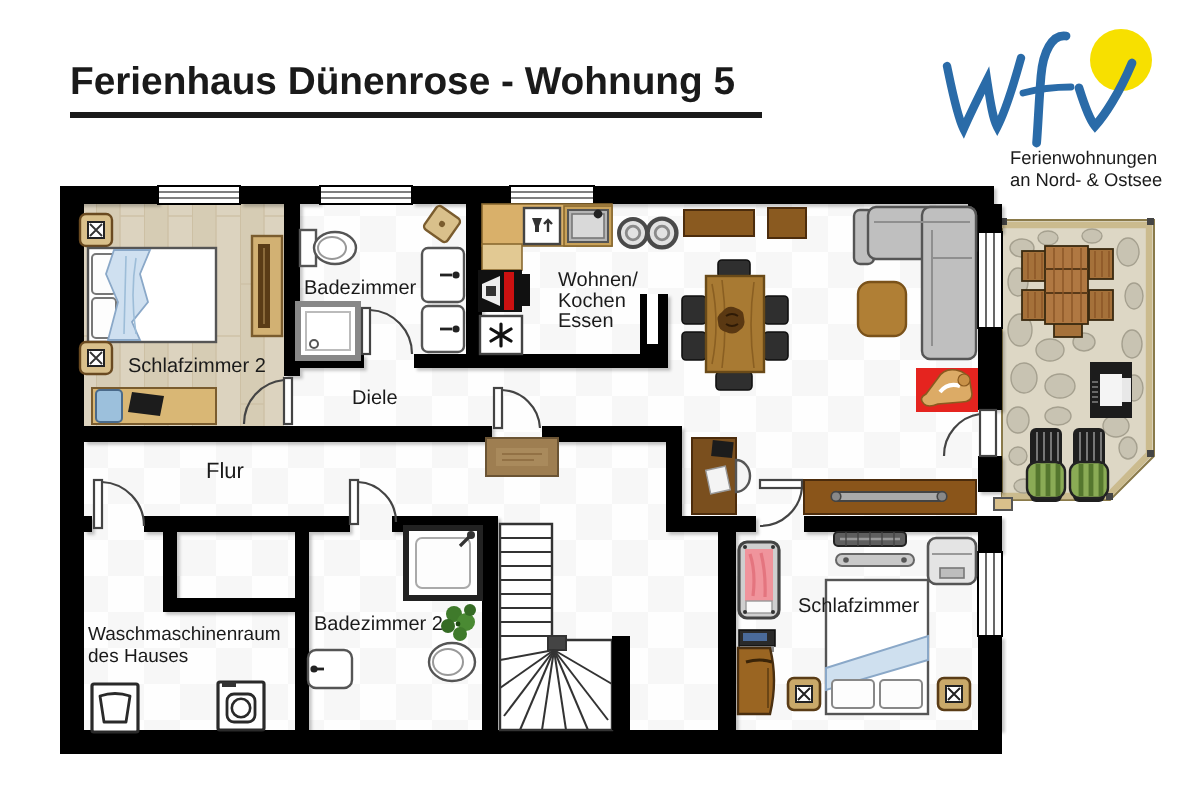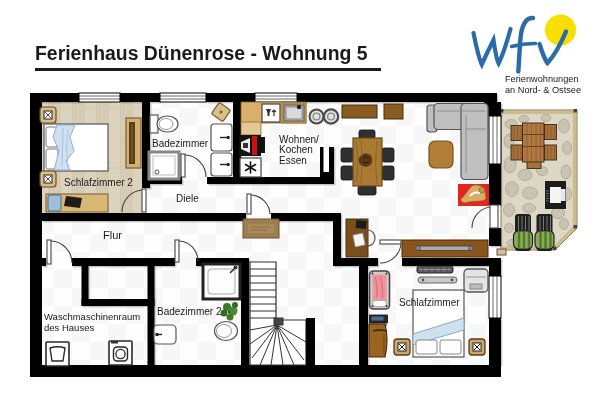--- a/index.html
+++ b/index.html
@@ -1,17 +1,17 @@
 <!DOCTYPE html>
 <html><head>
 <meta charset="utf-8">
 <style>
 html,body{margin:0;padding:0;background:#fff;width:600px;height:400px;overflow:hidden;}
 #page{position:relative;width:600px;height:400px;font-family:"Liberation Sans",sans-serif;}
-.title{position:absolute;left:35px;top:42px;font-size:19.4px;font-weight:bold;color:#1a1a1a;
+.title{position:absolute;left:35px;top:30px;font-size:19.4px;font-weight:bold;color:#1a1a1a;
  border-bottom:3px solid #1a1a1a;padding:0 8px 3px 0;letter-spacing:0px;text-align:center;}
 svg{position:absolute;left:0;top:0;}
 text{font-family:"Liberation Sans",sans-serif;fill:#1a1a1a;}
 </style>
 </head>
 <body>
 <div id="page">
 
 <div class="title">Ferienhaus Dünenrose - Wohnung 5&nbsp;</div>
 

